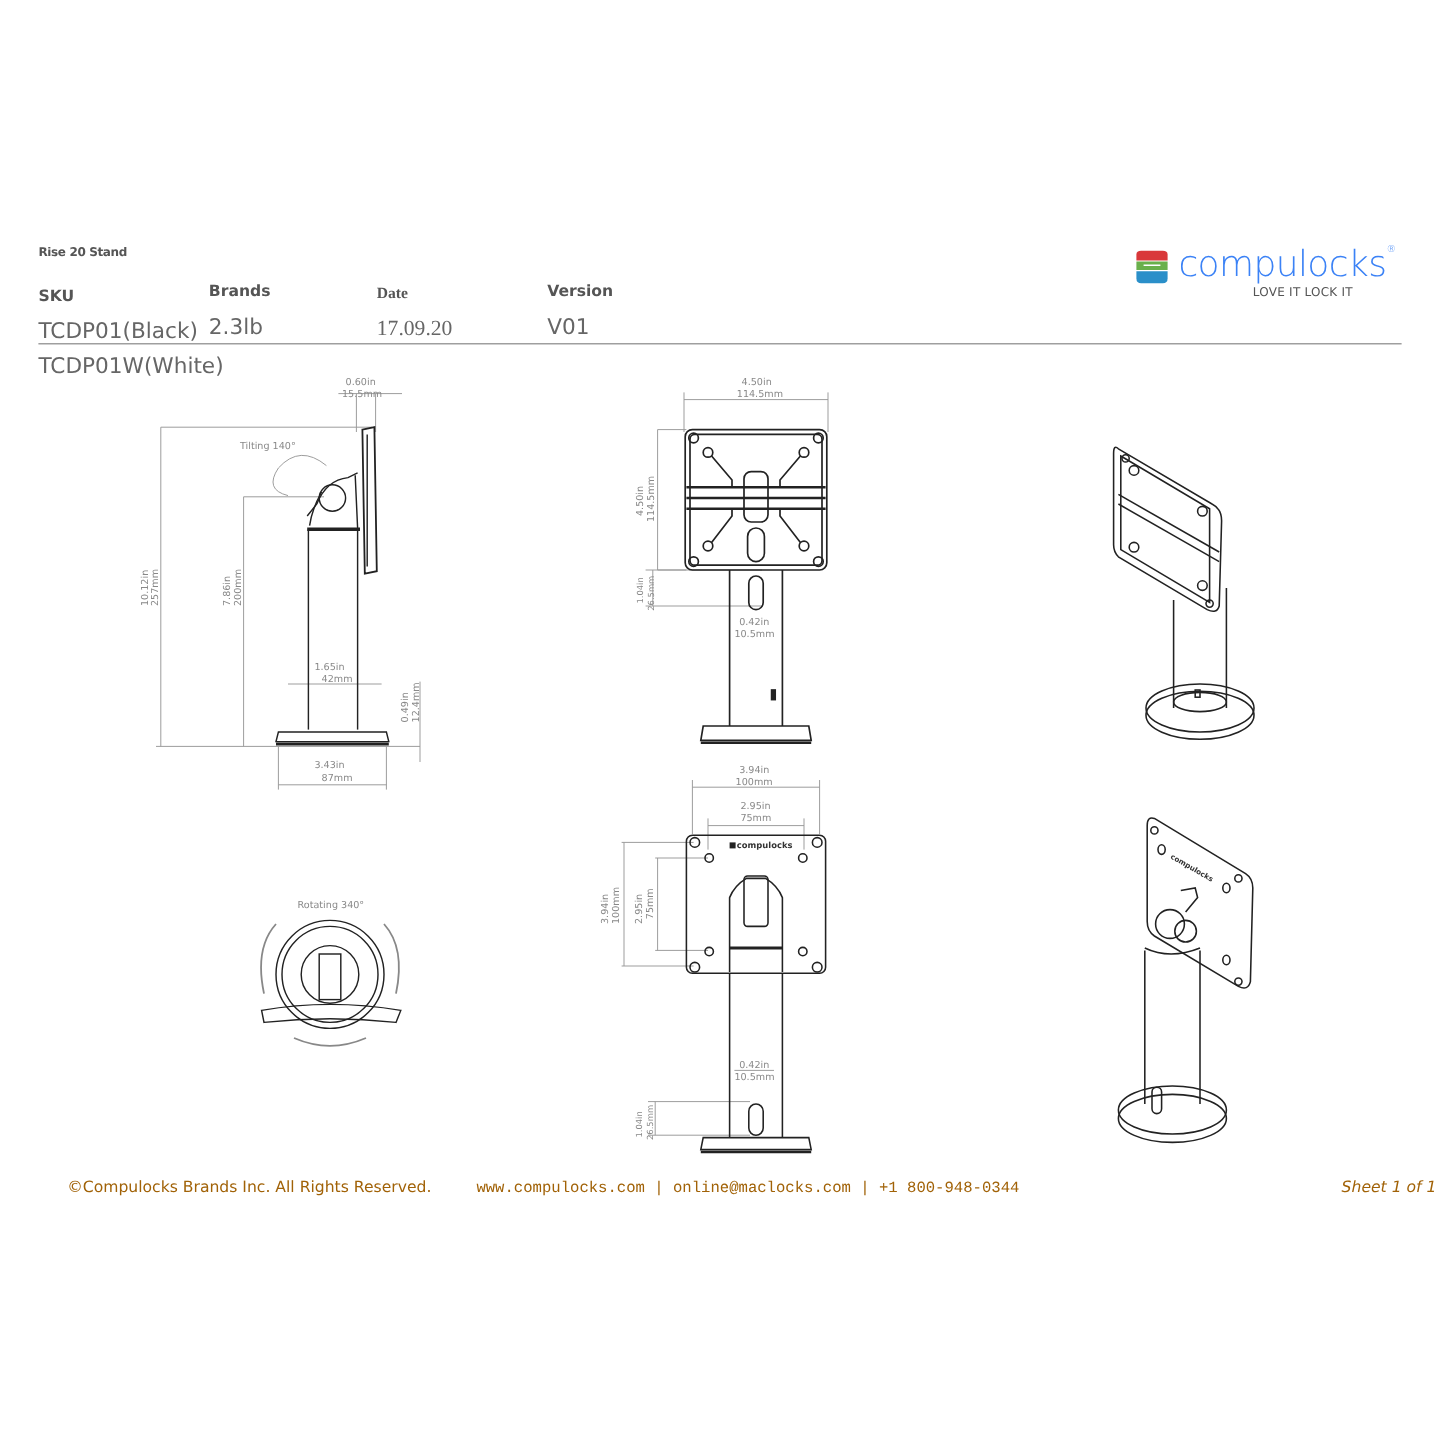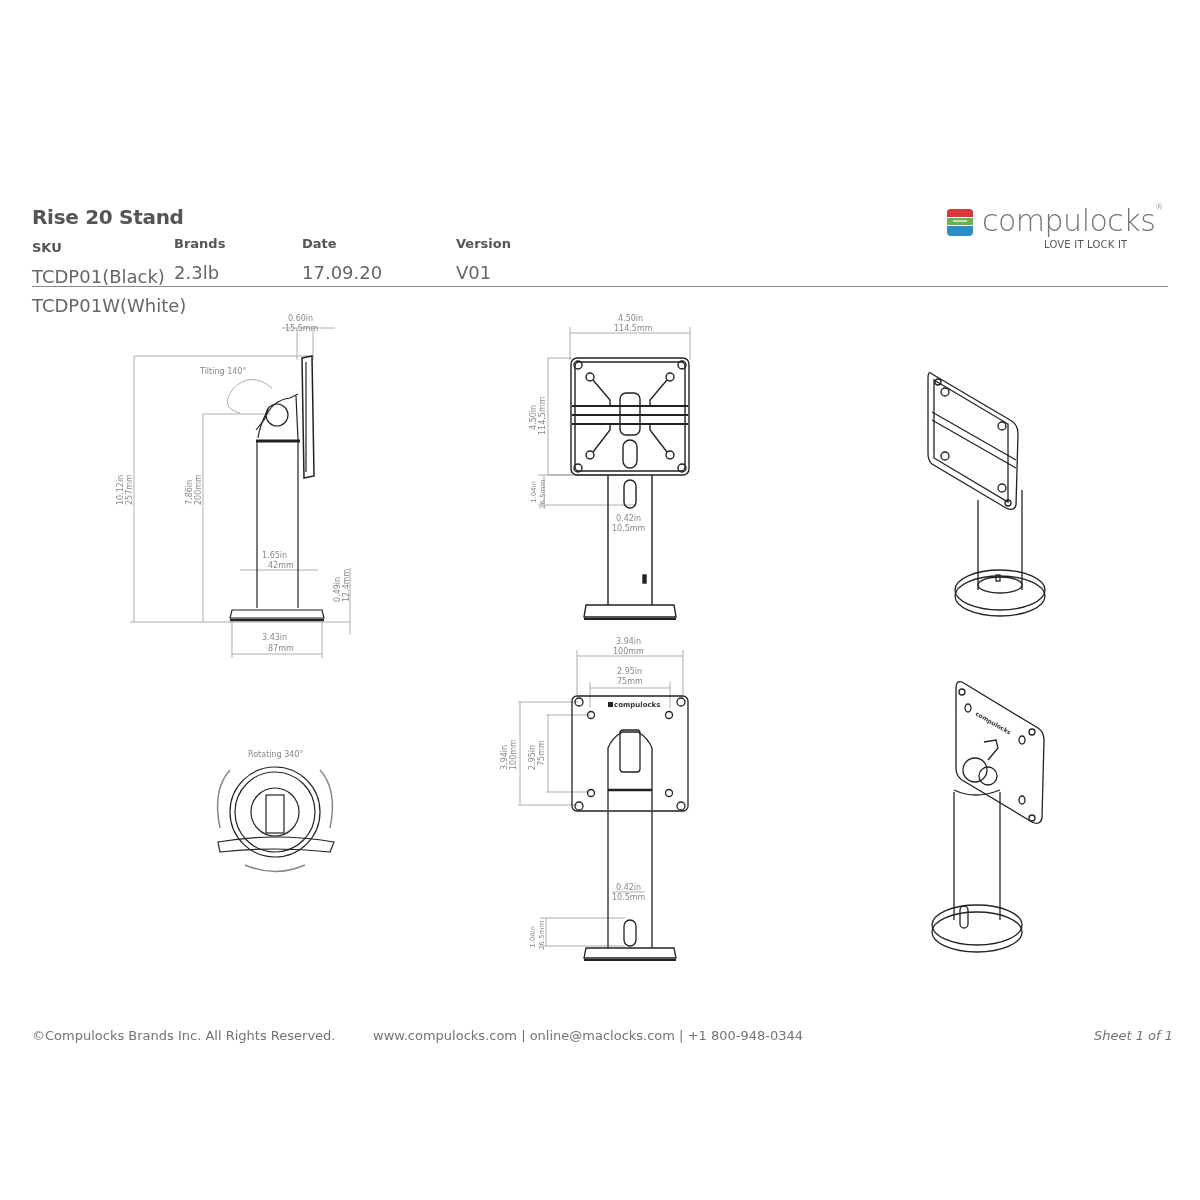--- a/index.html
+++ b/index.html
@@ -1,42 +1,42 @@
 <!DOCTYPE html>
 <html><head>
 <meta charset="utf-8">
 <style>
   html, body { margin:0; padding:0; background:#ffffff; }
   body { width:1200px; height:1200px; position:relative; overflow:hidden; font-family:"DejaVu Sans", sans-serif; color:#666; }
   .abs { position:absolute; }
-  .title { left:32px; top:205px; font-size:20px; font-weight:bold; color:#555; letter-spacing:-0.3px; }
+  .title { left:32px; top:205px; font-size:10px; font-weight:bold; color:#555; letter-spacing:-0.3px; }
   .meta-head { font-size:13px; font-weight:bold; color:#555; }
   .meta-val { font-size:18px; color:#666; line-height:15px;margin-top:14px; }
   .rule { left:32px; top:286px; width:1136px; height:1px; background:#888; }
-  .logo-text { left:982px; top:203px; font-size:30px; color:#737373; letter-spacing:-0.5px; font-family:"DejaVu Sans", sans-serif; font-weight:300; }
+  .logo-text { left:982px; top:203px; font-size:30px; color:#3b82f6; letter-spacing:-0.5px; font-family:"DejaVu Sans", sans-serif; font-weight:300; }
   .logo-tag { left:1044px; top:239px; font-size:10px; color:#555; letter-spacing:0.2px; }
   .reg { font-size:8px; vertical-align:top; }
-  .footer { top:1028px; font-size:13px; color:#737373; }
+  .footer { top:982px; font-size:13px; color:#a16207;margin-left:24px; }
   svg text { font-family:"DejaVu Sans", sans-serif; fill:#888; }
 </style>
 </head>
 <body>
 
 <div class="abs title">Rise 20 Stand</div>
 
 <div class="abs" style="left:32px;top:240px;">
   <div class="meta-head">SKU</div>
   <div class="meta-val">TCDP01(Black)</div>
   <div class="meta-val">TCDP01W(White)</div>
 </div>
 <div class="abs" style="left:174px;top:236px;">
   <div class="meta-head">Brands</div>
   <div class="meta-val">2.3lb</div>
 </div>
-<div class="abs" style="left:302px;top:236px;">
+<div class="abs" style="left:314px;top:236px;font-family:Liberation Serif, serif;">
   <div class="meta-head">Date</div>
   <div class="meta-val">17.09.20</div>
 </div>
 <div class="abs" style="left:456px;top:236px;">
   <div class="meta-head">Version</div>
   <div class="meta-val">V01</div>
 </div>
 
 <div class="abs rule"></div>
 
@@ -248,14 +248,14 @@
     <line x1="44" y1="122" x2="44" y2="250"></line>
       <line x1="90" y1="122" x2="90" y2="250"></line>
     <ellipse cx="67" cy="255" rx="45" ry="20"></ellipse>
     <ellipse cx="67" cy="262" rx="45" ry="20"></ellipse>
     <rect x="50" y="236" width="8" height="22" rx="4"></rect>
   </g>
   <text x="65" y="45" font-size="6" transform="rotate(30 65 45)" style="fill:#333;font-weight:bold">compulocks</text>
 </svg>
 
 <div class="abs footer" style="left:32px;">©Compulocks Brands Inc. All Rights Reserved.</div>
-<div class="abs footer" style="left:373px;">www.compulocks.com | online@maclocks.com | +1 800-948-0344</div>
+<div class="abs footer" style="left:373px;font-family:Liberation Mono, monospace;">www.compulocks.com | online@maclocks.com | +1 800-948-0344</div>
 <div class="abs footer" style="left:1094px;font-style:italic;">Sheet 1 of 1</div>
 
 </body></html>

